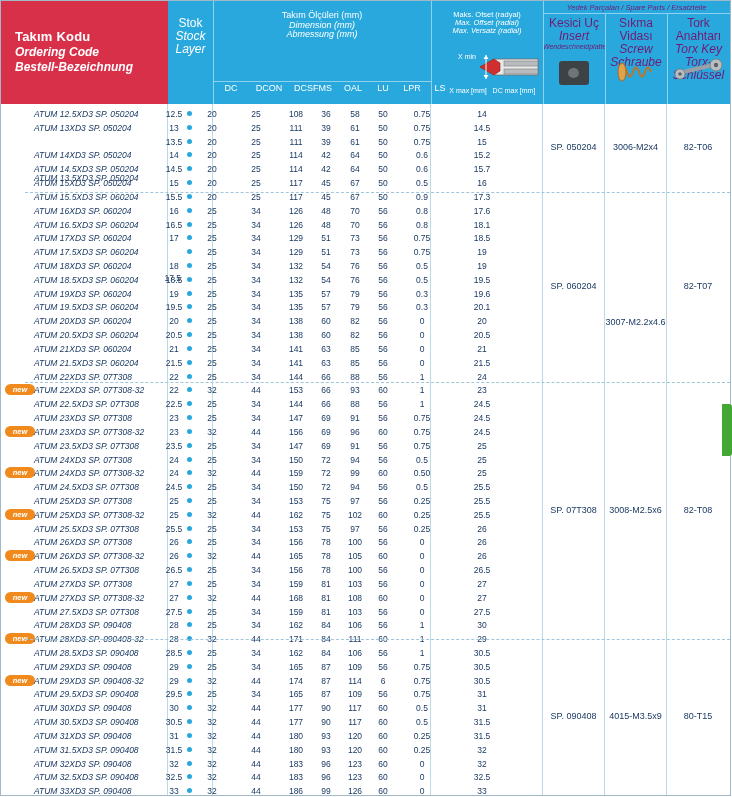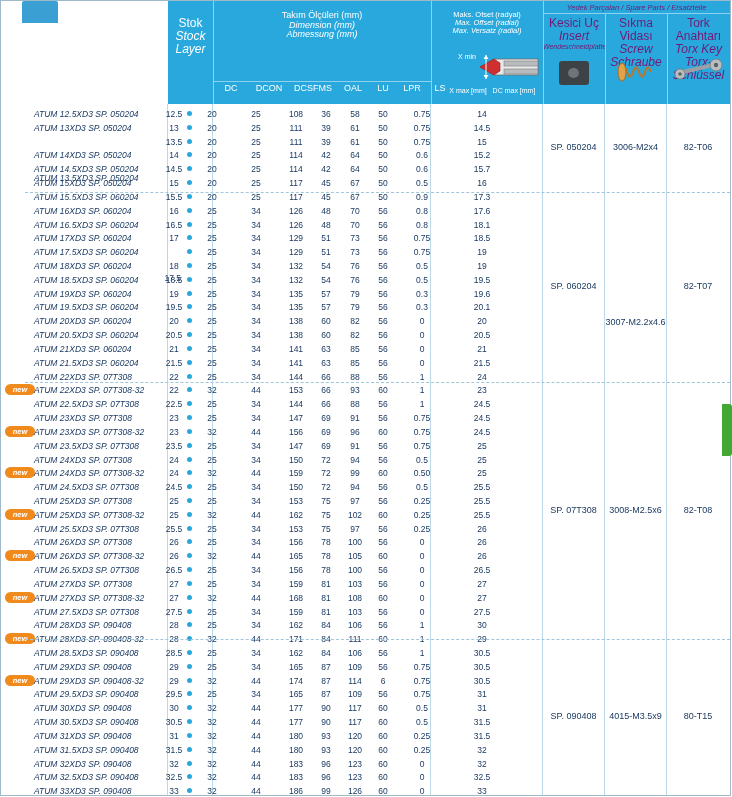--- a/index.html
+++ b/index.html
@@ -68,20 +68,25 @@
 </style>
 </head>
 <body>
 
 <div id="page">
   <div class="frame"></div>
   <div class="tab-square"></div>
 
   <div class="hdr">
 
+    <div class="hdr-left">
+      <div class="t1">Takım Kodu</div>
+      <div class="t2">Ordering Code</div>
+      <div class="t3">Bestell-Bezeichnung</div>
+    </div>
 
     <div class="hdr-mid">
 
       <div class="hcell" style="left:0;top:16px;width:45px;">
         <div class="t8">Stok</div>
         <div class="t8 h-en">Stock</div>
         <div class="t8 h-en">Layer</div>
       </div>
 
       <div class="hcell" style="left:45px;top:10px;width:218px;">

